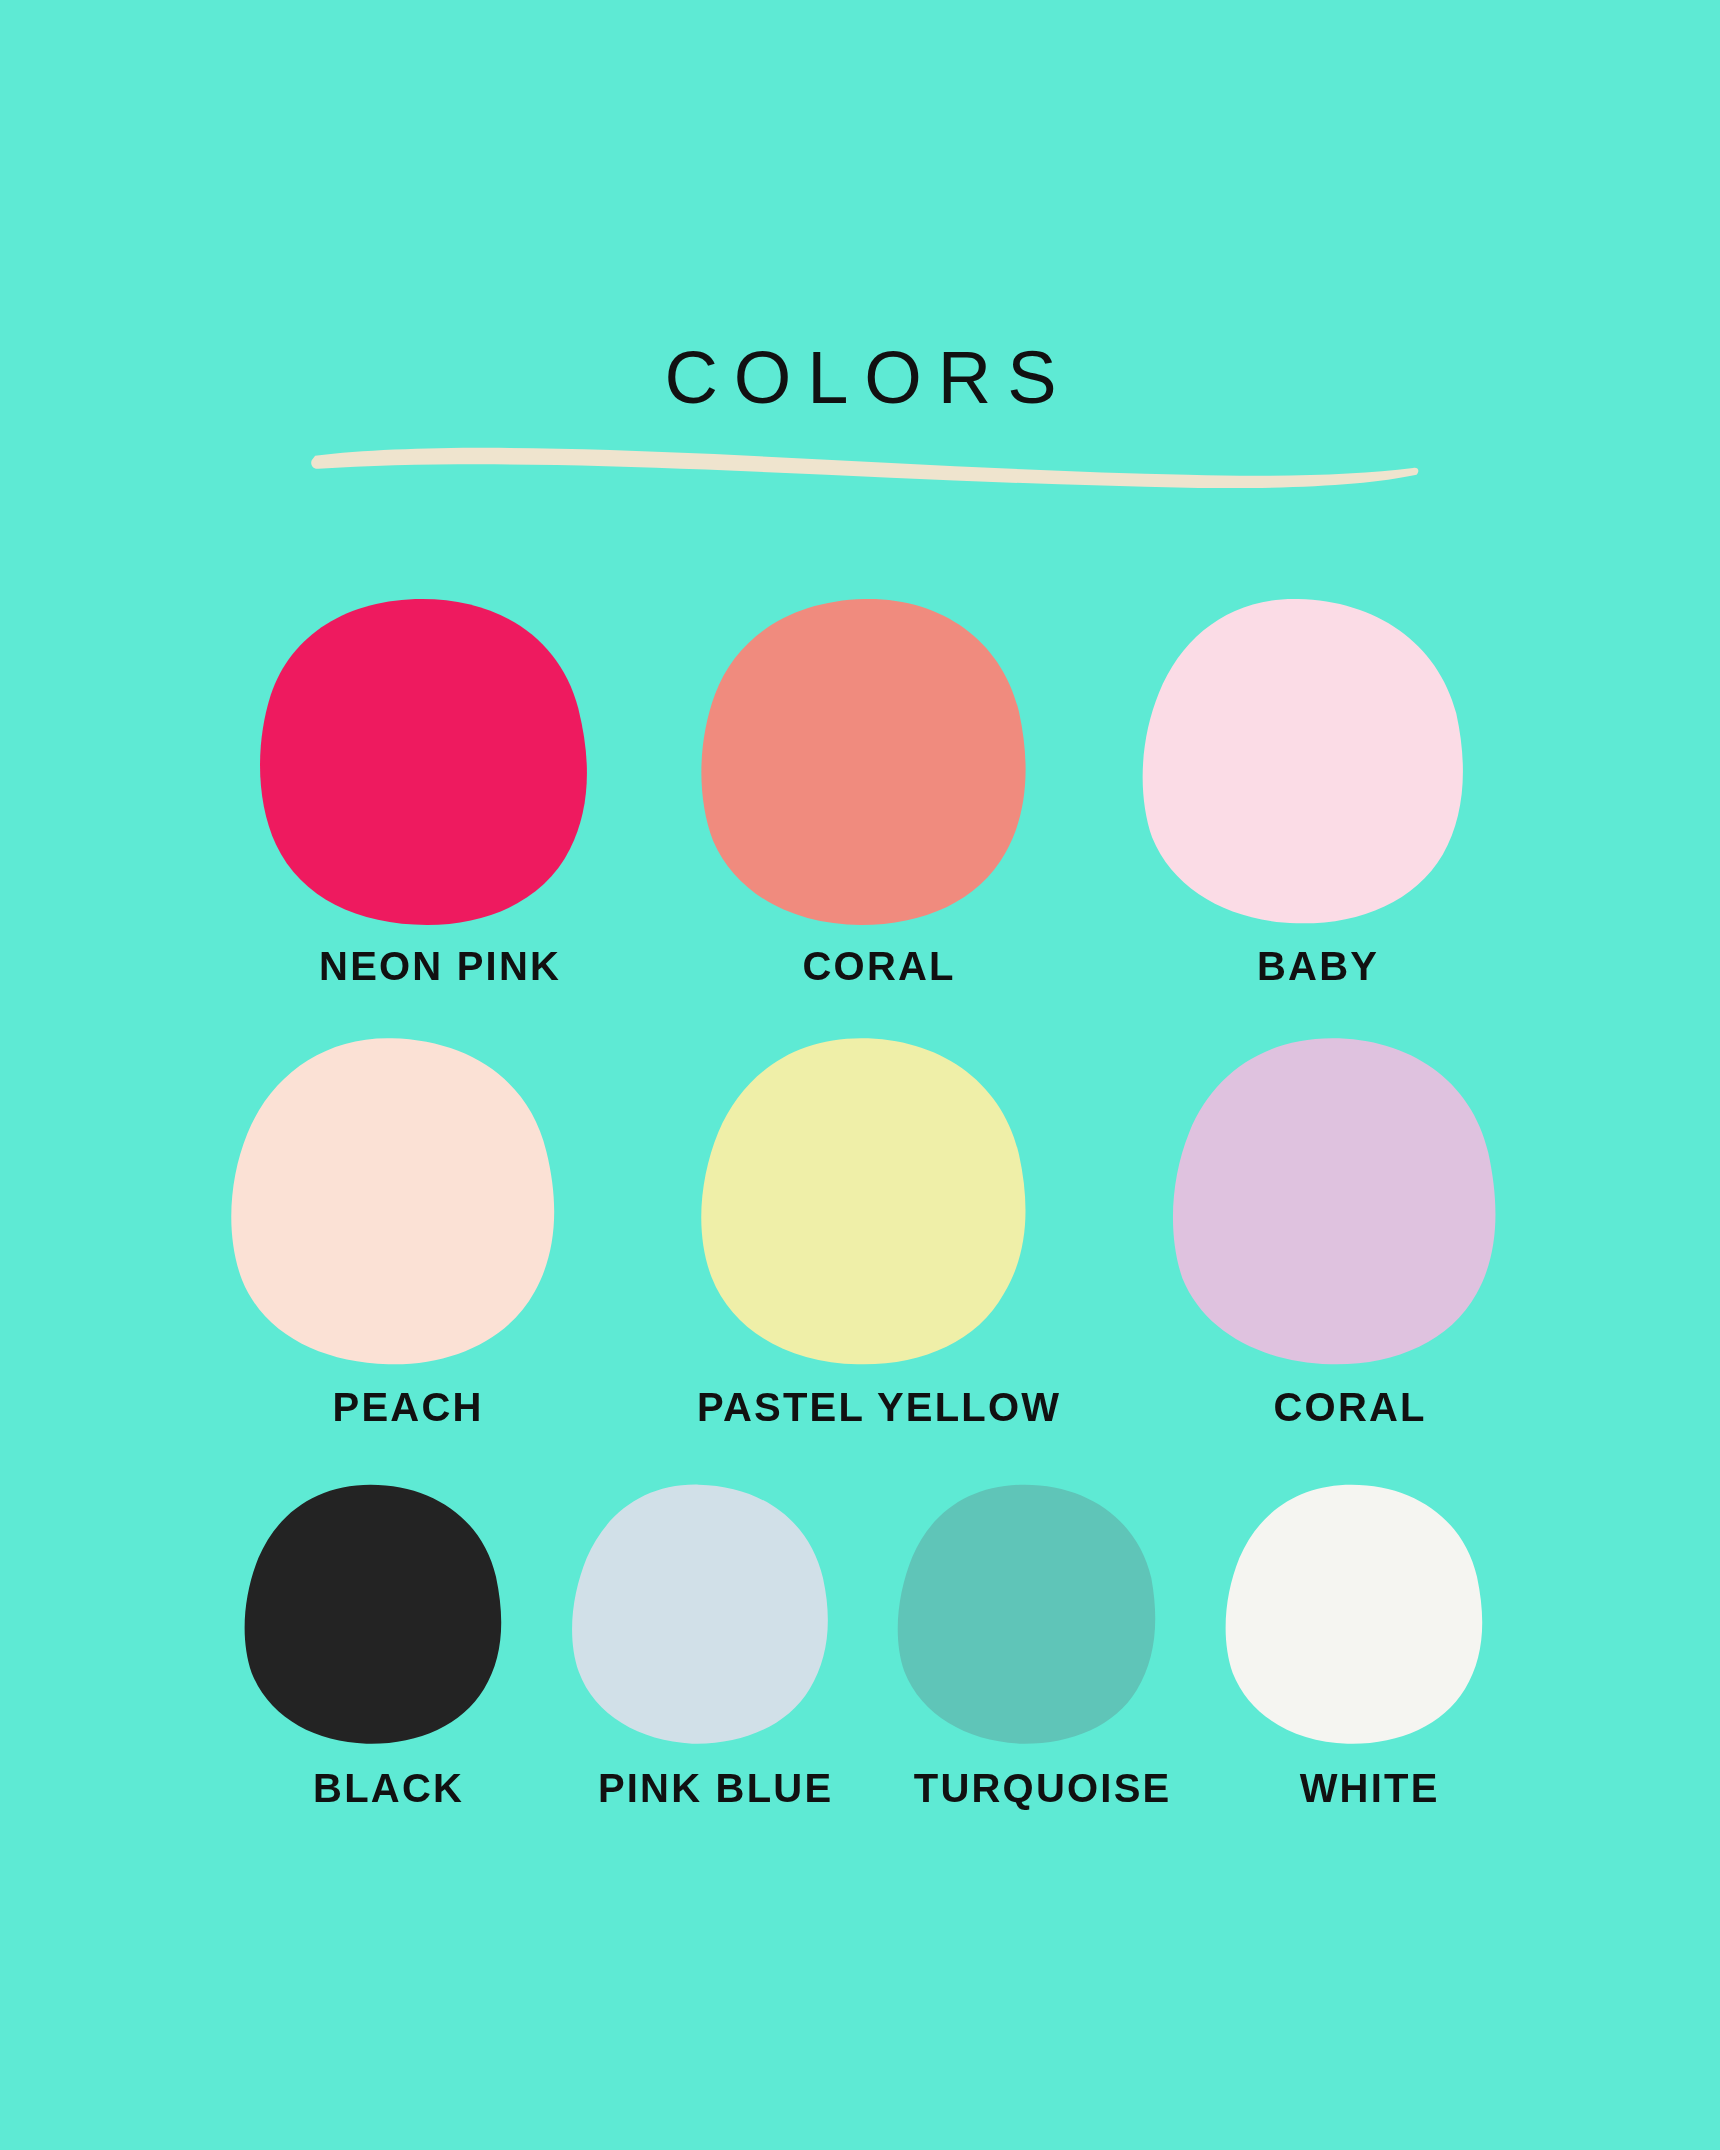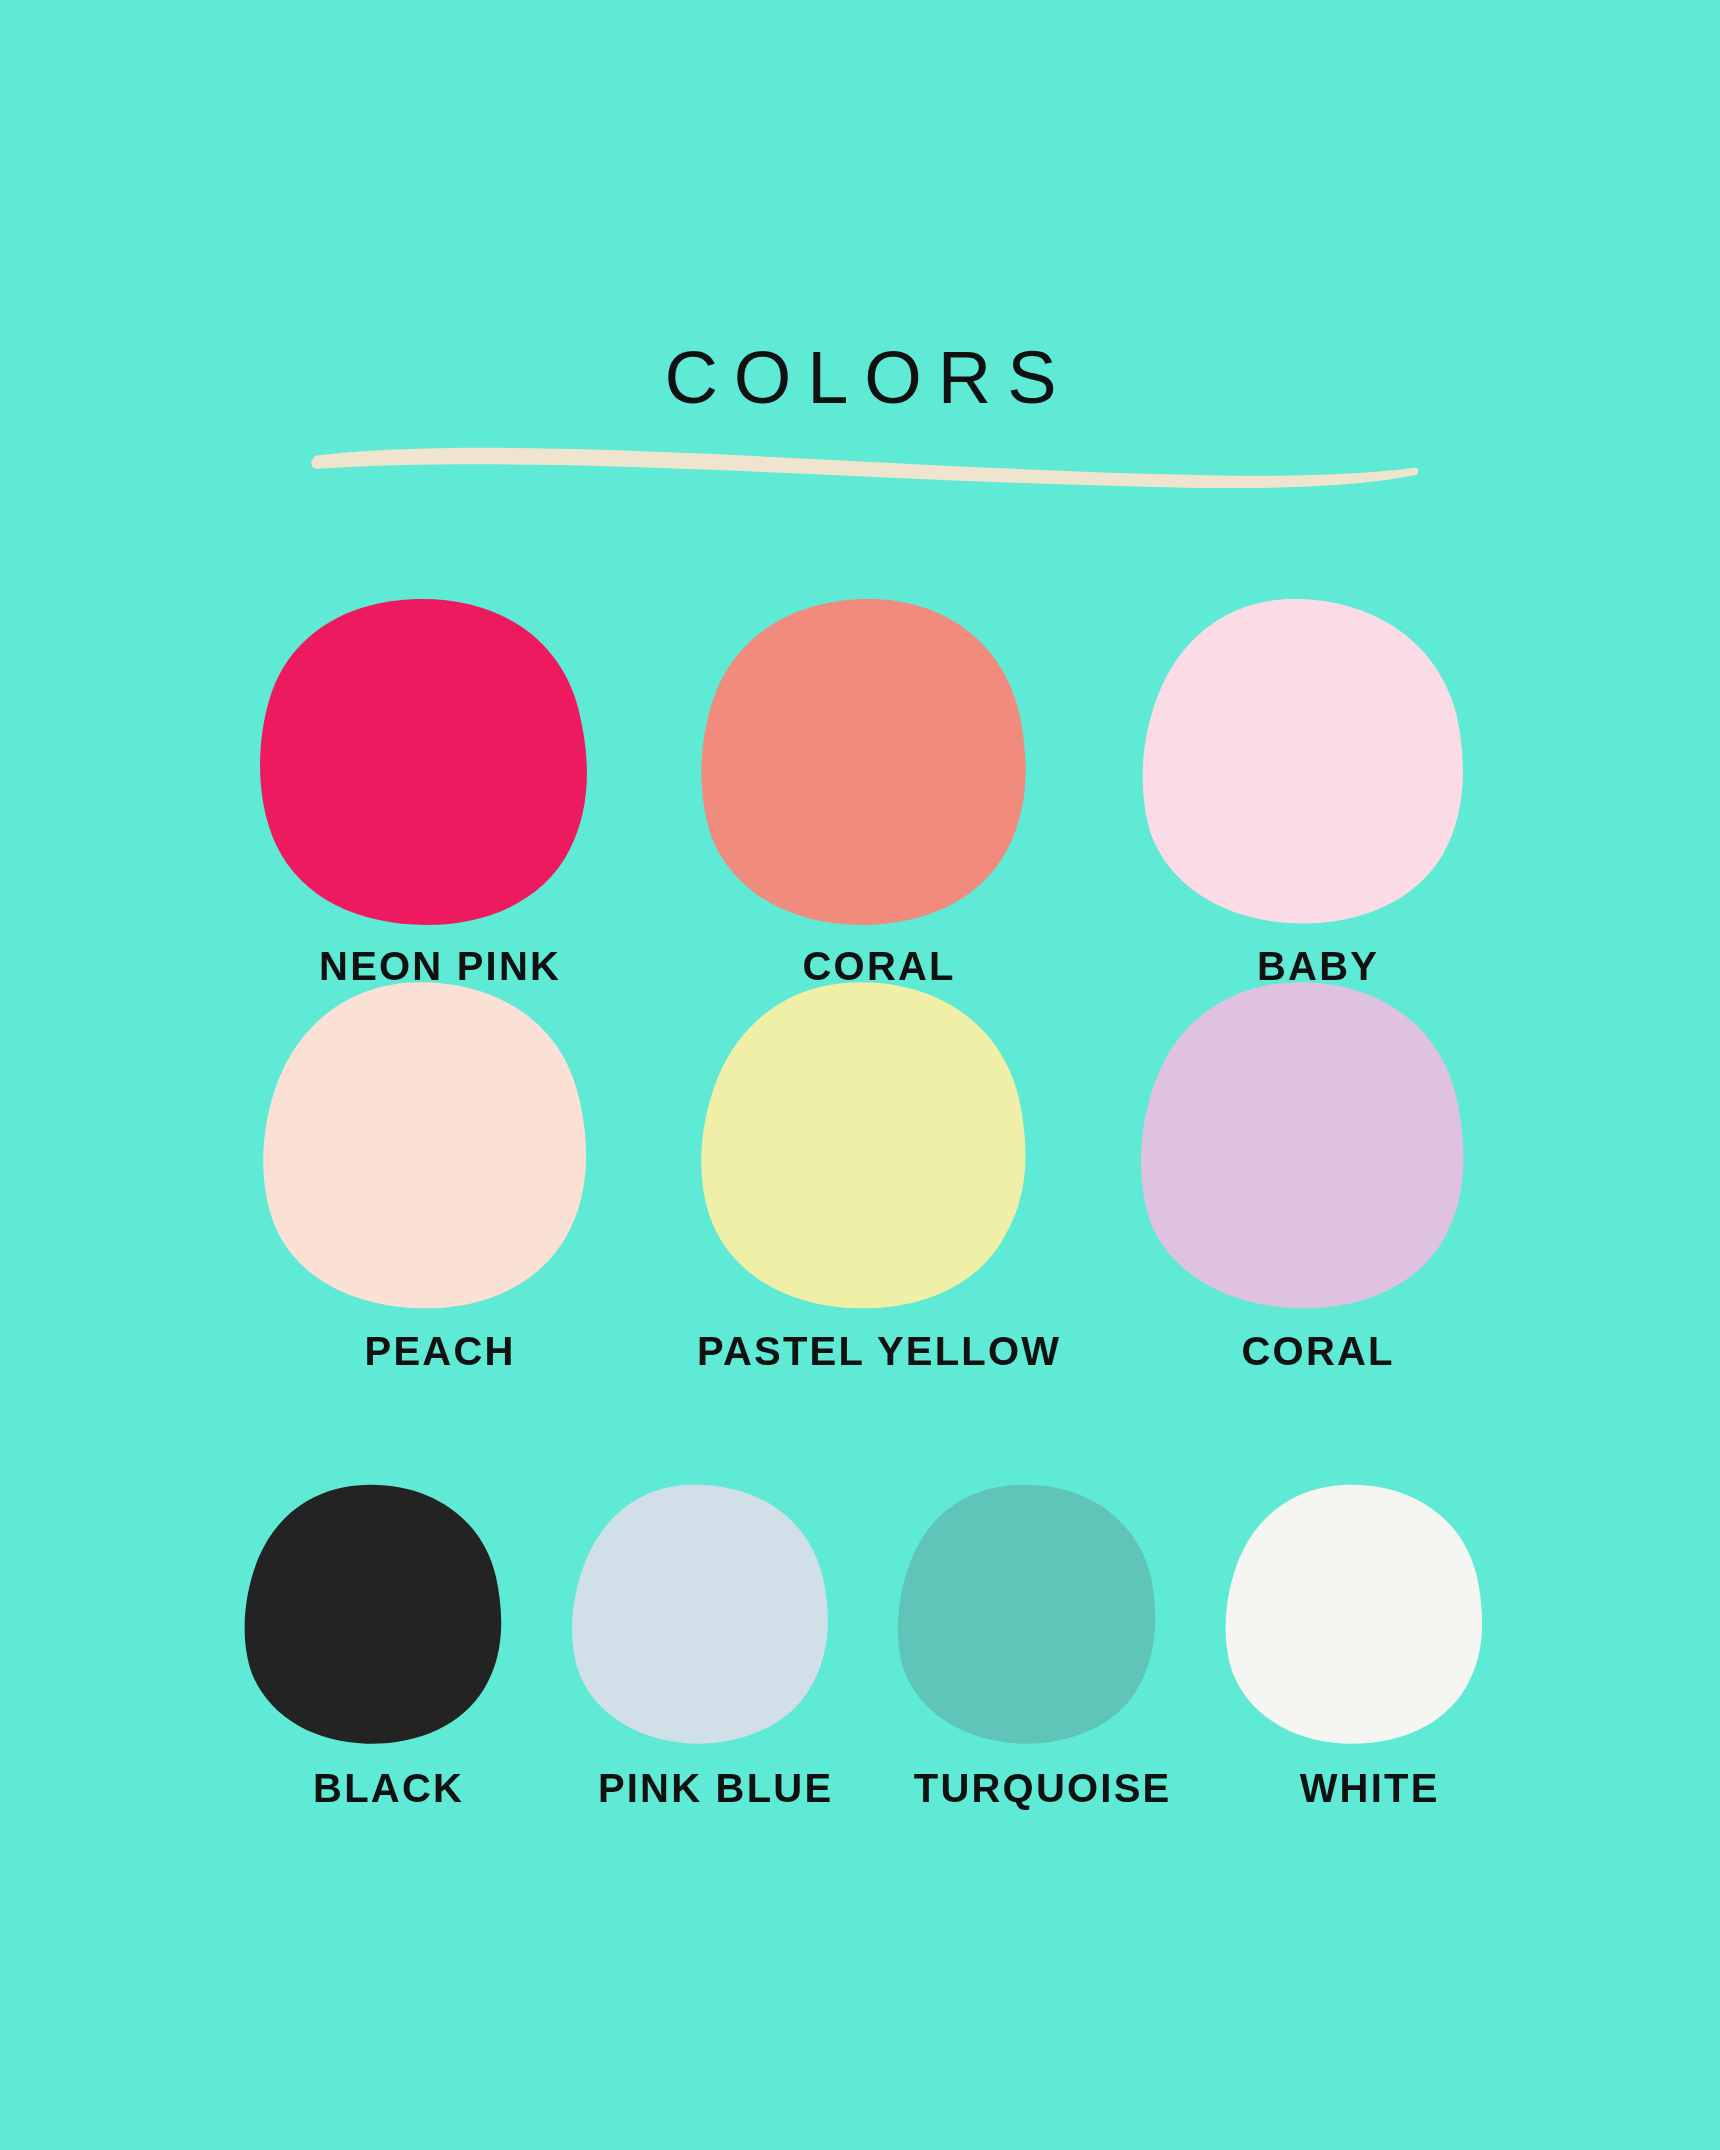--- a/index.html
+++ b/index.html
@@ -54,21 +54,21 @@
   .row {
     position: absolute;
     left: 0;
     width: 1721px;
     display: flex;
     justify-content: center;
     align-items: flex-start;
   }
 
   .row-1 { top: 594px; }
-  .row-2 { top: 979px; }
+  .row-2 { top: 1035px; gap: 32px; }
   .row-3 { top: 1482px; }
 
   .row-1 .cell, .row-2 .cell { width: 439px; }
   .row-3 .cell { width: 327px; }
 
   .cell {
     display: flex;
     flex-direction: column;
     align-items: center;
   }

